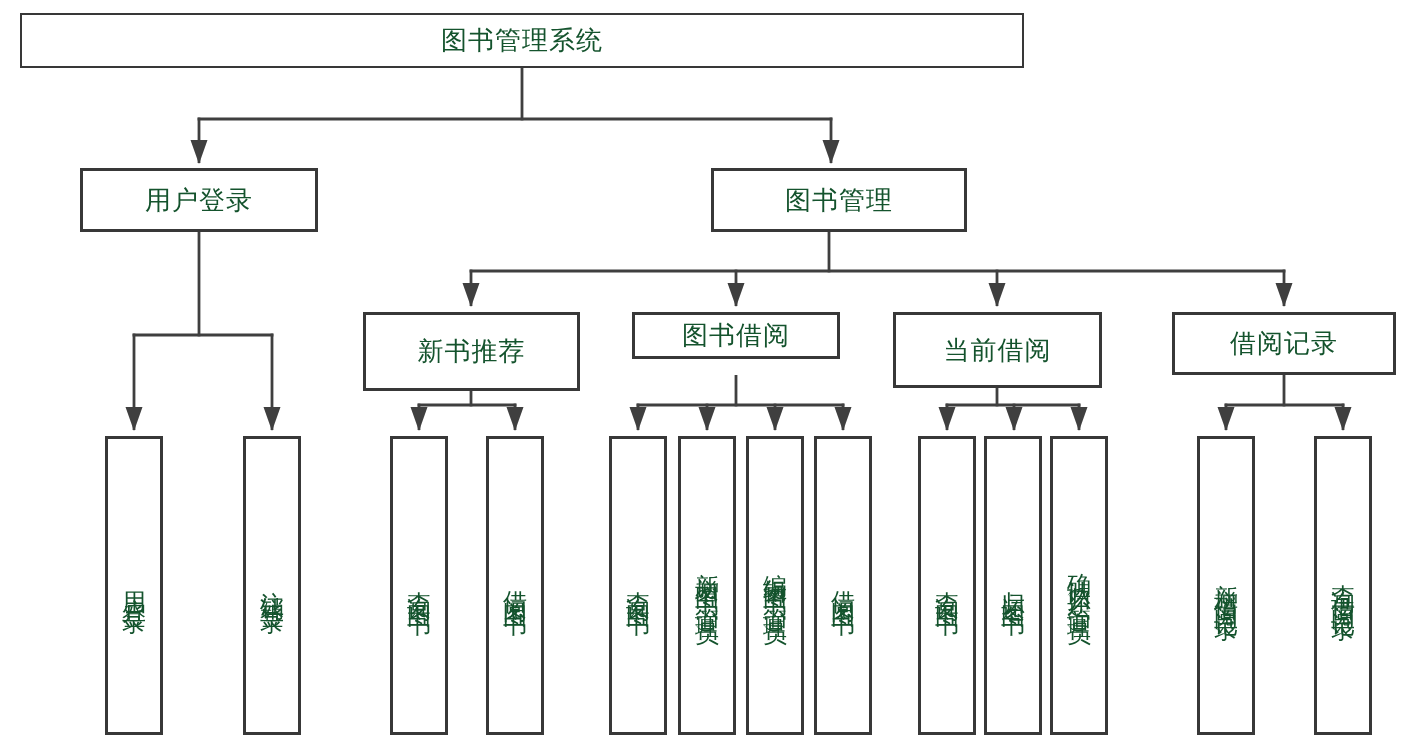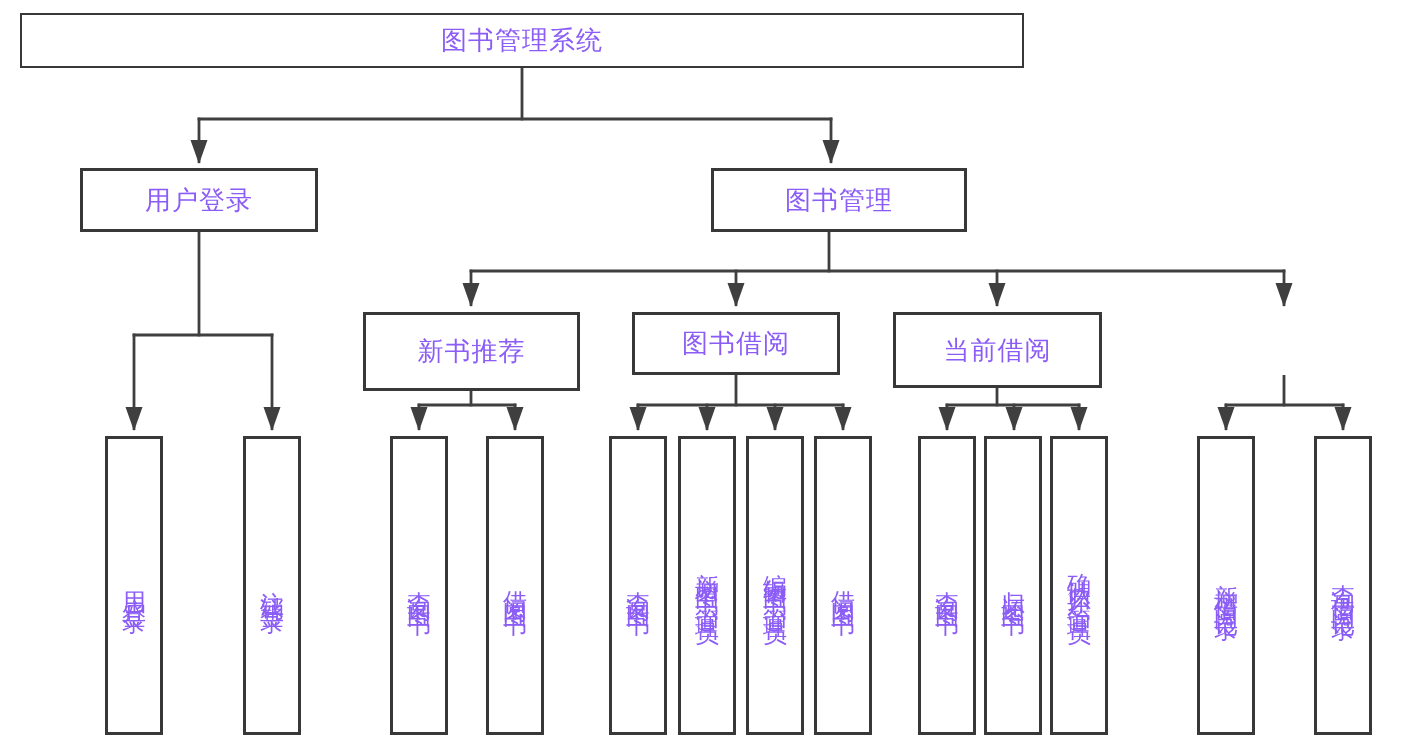--- a/index.html
+++ b/index.html
@@ -12,21 +12,21 @@
   }
   .connectors{position:absolute;left:0;top:0;}
   .box{
     position:absolute;
     box-sizing:border-box;
     border:3px solid #383838;
     background:#ffffff;
     display:flex;
     align-items:center;
     justify-content:center;
-    color:#8b5cf6;
+    color:#14532d;
   }
   .root{border-width:2.5px;font-size:26px;letter-spacing:1px;}
   .lvl{font-size:26px;letter-spacing:1px;}
   .leaf{font-size:24px;}
   .vtext{
     writing-mode:vertical-rl;
     text-orientation:mixed;
     letter-spacing:7px;
     line-height:1;
     display:block;
@@ -103,25 +103,28 @@
   <div class="box lvl" style="left:80px;top:168px;width:238px;height:64px">
     <span>用户登录</span>
   </div>
   <div class="box lvl" style="left:711px;top:168px;width:256px;height:64px">
     <span>图书管理</span>
   </div>
 
   <div class="box lvl" style="left:363px;top:312px;width:217px;height:79px">
     <span>新书推荐</span>
   </div>
-  <div class="box lvl" style="left:632px;top:312px;width:208px;height:63px">
+  <div class="box lvl" style="left:632px;top:312px;width:208px;height:47px">
     <span>图书借阅</span>
   </div>
   <div class="box lvl" style="left:893px;top:312px;width:209px;height:76px">
     <span>当前借阅</span>
+  </div>
+  <div class="box lvl" style="left:1172px;top:312px;width:224px;height:63px">
+    <span>借阅记录</span>
   </div>
 
   <div class="box leaf" style="left:105px;top:436px;width:58px;height:299px">
     <span class="vtext">用户登录</span>
   </div>
   <div class="box leaf" style="left:243px;top:436px;width:58px;height:299px">
     <span class="vtext">注销登录</span>
   </div>
 
   <div class="box leaf" style="left:390px;top:436px;width:58px;height:299px">

